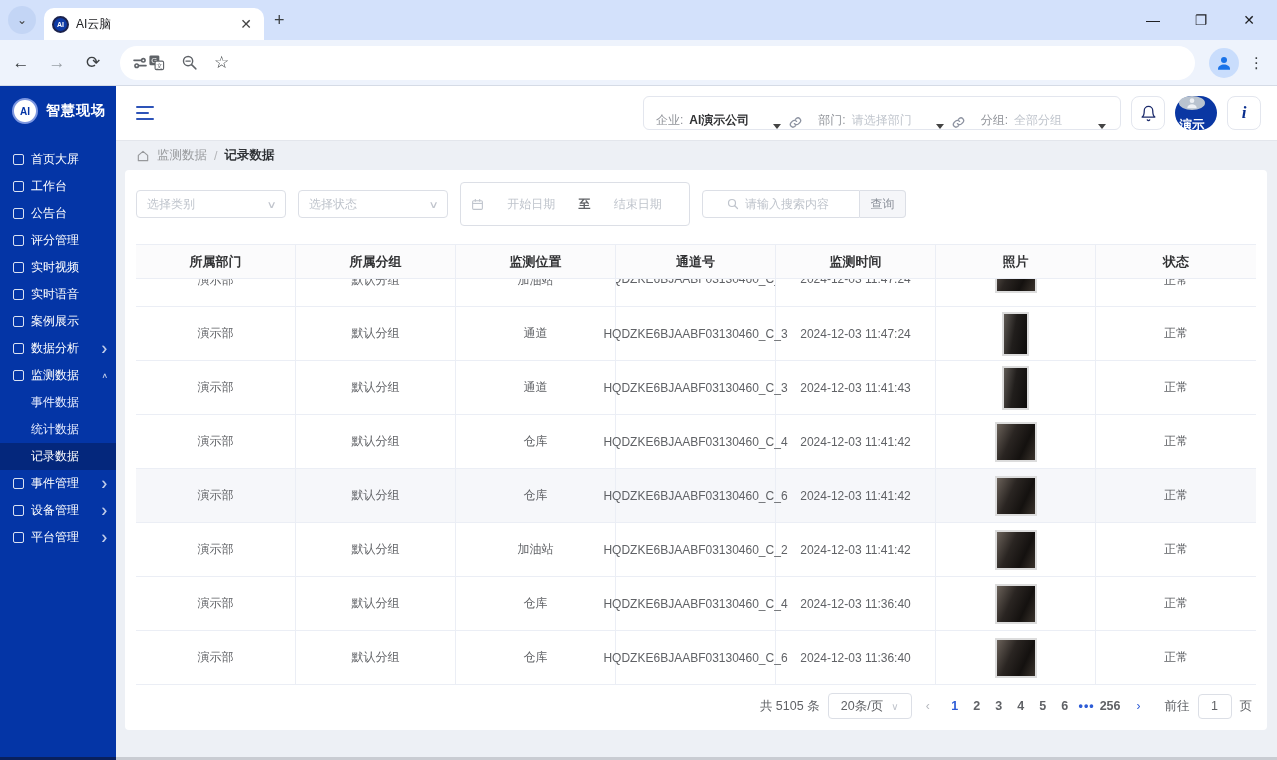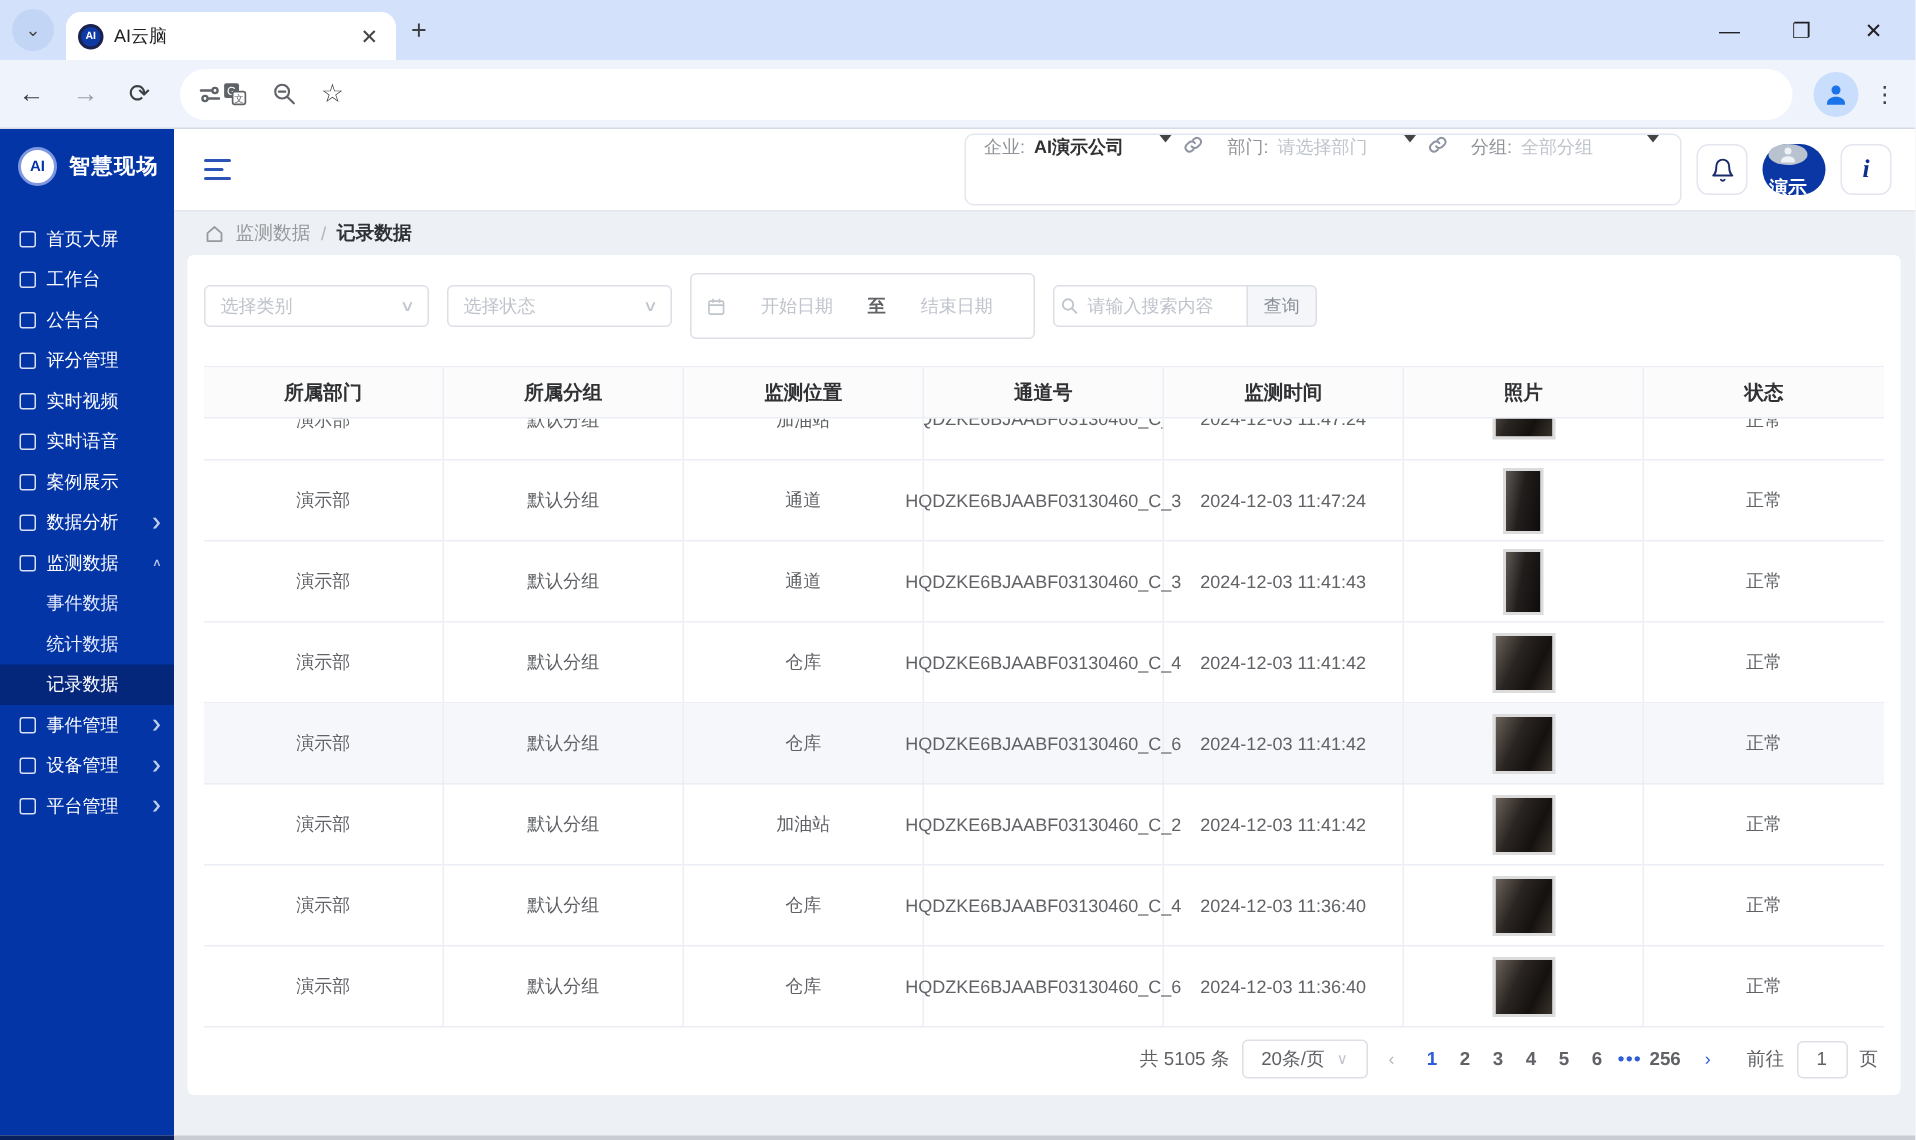--- a/index.html
+++ b/index.html
@@ -38,21 +38,21 @@
   .marrow { margin-left:auto; font-size:9px; color:rgba(255,255,255,.75); transform:scaleY(.8); }
   .msub { height:27px; display:flex; align-items:center; padding-left:31px; font-size:12px; color:#e8edff; cursor:pointer; }
   .msub.active { background:#04277c; color:#fff; }
 
   
   .appheader { position:absolute; top:86px; left:116px; width:1161px; height:54px; background:#fff; display:flex; align-items:center; }
   .hamburger { margin-left:20px; width:18px; display:flex; flex-direction:column; gap:3.5px; cursor:pointer; }
   .hamburger span { height:2.2px; background:#2d53b8; border-radius:1px; }
   .hamburger span:nth-child(2) { width:72%; }
   .hd-right { margin-left:auto; display:flex; align-items:center; gap:10px; padding-right:16px; }
-  .org-box { height:48px; border:1px solid #e3e6ee; border-radius:6px; display:flex; align-items:flex-start; padding:0 12px; gap:6px; }
+  .org-box { height:34px; border:1px solid #e3e6ee; border-radius:6px; display:flex; align-items:flex-end; padding:0 12px; gap:6px; }
   .org-label { color:#909399; font-size:12px; }
   .org-value { color:#303133; font-size:12px; font-weight:600; min-width:76px; }
   .org-value.placeholder { color:#bfc4cc; font-weight:400; }
   .caret-dn { width:0; height:0; border-left:4px solid transparent; border-right:4px solid transparent; border-top:5px solid #444; margin:0 2px; }
   .linkicon { color:#8d93a1; display:flex; margin-right:10px; }
   .sq-btn { width:34px; height:34px; border:1px solid #e3e6ee; border-radius:8px; display:flex; align-items:center; justify-content:center; background:#fff; cursor:pointer; }
   .user-pill { height:34px; border-radius:17px; background:#0a37a3; display:flex; align-items:center; padding:0 12px 0 4px; gap:7px; cursor:pointer;flex-direction:column; }
   .user-avatar { width:26px; height:26px; border-radius:50%; background:#b9c3cf; display:flex; align-items:center; justify-content:center; }
   .user-name { color:#fff; font-size:12.5px; font-weight:600; }
   .caret-dn.white { border-top-color:#fff; }
@@ -66,21 +66,21 @@
 
   
   .card { position:absolute; top:170px; left:125px; width:1142px; height:560px; background:#fff; border-radius:4px; padding:12px 11px; }
   .filters { display:flex; align-items:center; gap:12px; }
   .sel { width:150px; height:28px; border:1px solid #dcdfe6; border-radius:4px; display:flex; align-items:center; padding:0 10px; color:#bfc4cc; font-size:12px; }
   .sel .chev { margin-left:auto; color:#c0c4cc; font-size:10px; transform:scaleX(1.4); }
   .daterange { width:230px; height:44px; border:1px solid #dcdfe6; border-radius:4px; display:flex; align-items:center; padding:0 10px; gap:6px; font-size:12px; }
   .dr-ph { color:#bfc4cc; flex:1; text-align:center; }
   .dr-to { color:#606266; font-weight:600; }
   .searchwrap { display:flex; align-items:stretch; height:28px; }
-  .searchbox { width:130px; border:1px solid #dcdfe6; border-radius:4px 0 0 4px; display:flex; align-items:center; padding:0 4px; gap:6px; color:#bfc4cc; font-size:12px; background:#fff; }
+  .searchbox { width:158px; border:1px solid #dcdfe6; border-radius:4px 0 0 4px; display:flex; align-items:center; padding:0 24px; gap:6px; color:#bfc4cc; font-size:12px; background:#fff; }
   .querybtn { width:46px; border:1px solid #dcdfe6; border-left:none; border-radius:0 4px 4px 0; background:#f5f6f9; color:#8a8f99; font-size:12px; display:flex; align-items:center; justify-content:center; cursor:pointer; }
 
   
   .tbl { margin-top:18px; border-top:1px solid #ebeef5; }
   .trow { display:flex; border-bottom:1px solid #ebeef5; }
   .tcell { width:160px; display:flex; align-items:center; justify-content:center; border-right:1px solid #ebeef5; text-align:center; }
   .tcell:last-child { border-right:none; }
   .thead .tcell { height:33px; font-weight:700; color:#303133; font-size:13px; background:#fbfbfc; }
   .tbody .trow { height:54px; }
   .tbody .tcell { color:#606266; font-size:12px; }

